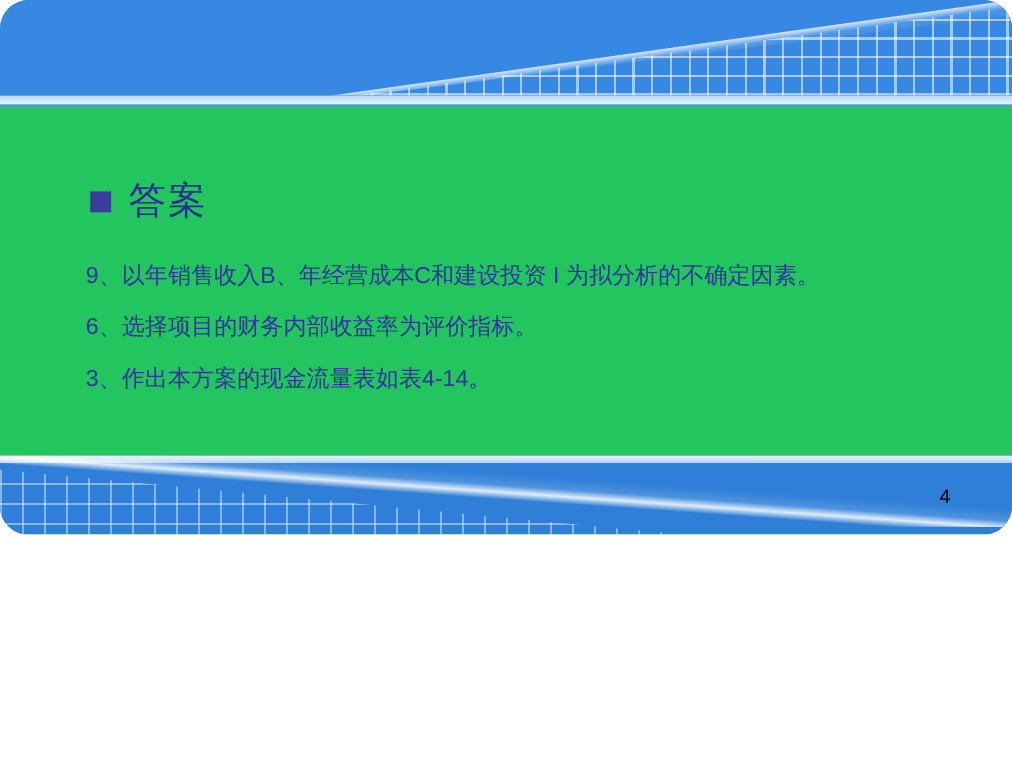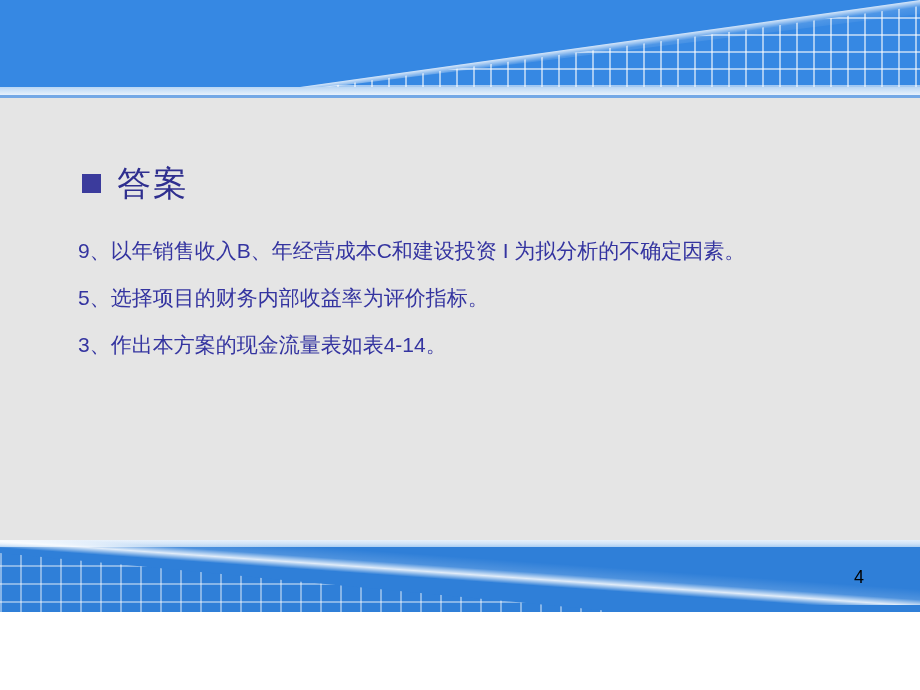--- a/index.html
+++ b/index.html
@@ -7,23 +7,24 @@
     padding: 0;
     background: #ffffff;
   }
   body {
     font-family: "Liberation Sans", "DejaVu Sans", sans-serif;
   }
 
   #slide {
     position: relative;
     width: 920px;
-    height: 612px;
-    background: #e5e5e5;
+    height: 486px;
+    background: #22c55e;
     overflow: hidden;
+    border-radius: 26px;
   }
 
   
   .top-banner {
     position: absolute;
     left: 0;
     top: 0;
     width: 920px;
     height: 98px;
     overflow: hidden;
@@ -216,21 +217,21 @@
 
   <div class="content">
 
     <div class="slide-title">
       <span class="title-bullet"></span>
       <span class="title-text">答案</span>
     </div>
 
     <div class="body-block">
       <div class="body-line">9、以年销售收入B、年经营成本C和建设投资 I 为拟分析的不确定因素。</div>
-      <div class="body-line">5、选择项目的财务内部收益率为评价指标。</div>
+      <div class="body-line">6、选择项目的财务内部收益率为评价指标。</div>
       <div class="body-line">3、作出本方案的现金流量表如表4-14。</div>
     </div>
 
   </div>
 
   <div class="bottom-banner">
     <div class="bottom-lightline"></div>
     <div class="bottom-solid"></div>
     <div class="bottom-grid"></div>
     <div class="bottom-sweep"></div>

